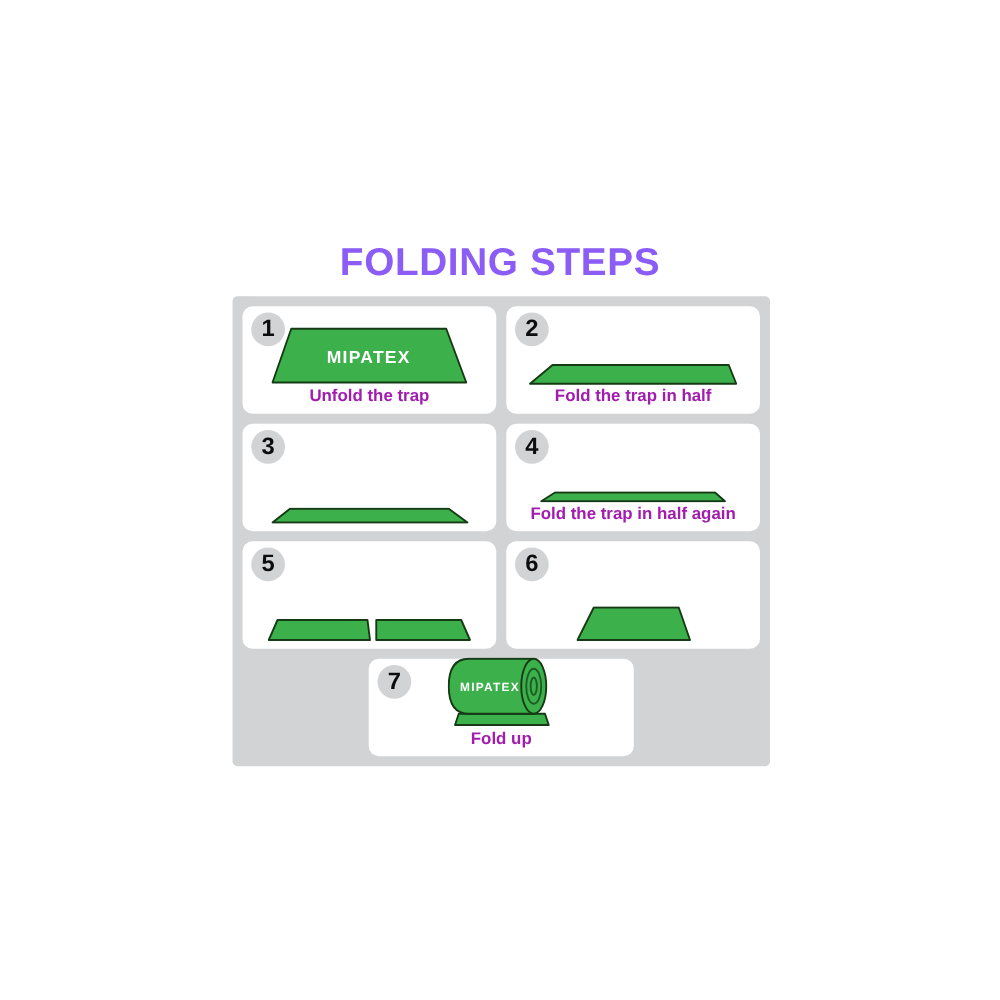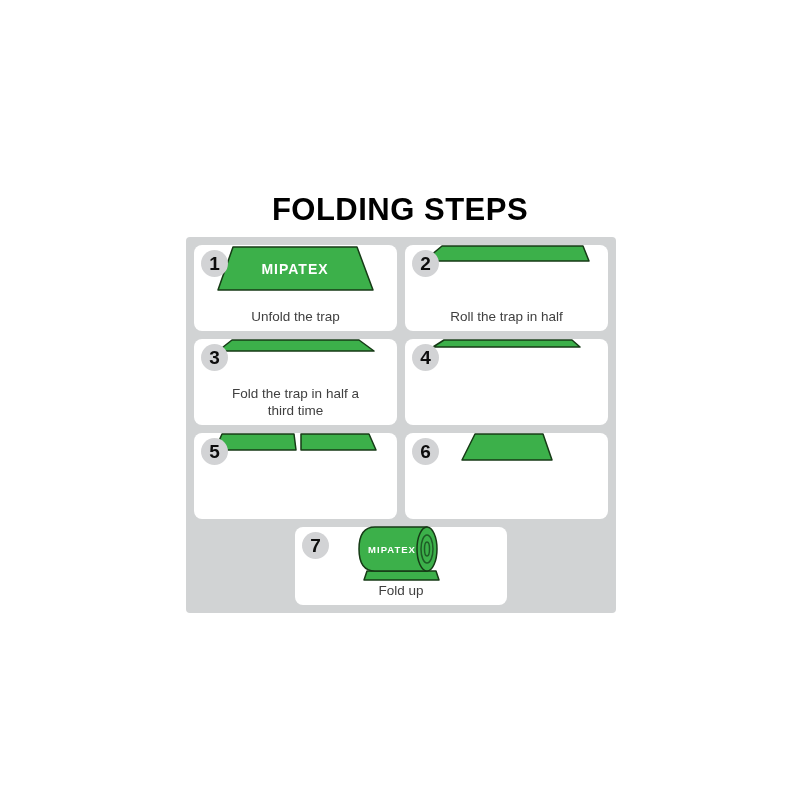--- a/index.html
+++ b/index.html
@@ -4,21 +4,21 @@
 <style>
   html, body { margin: 0; padding: 0; background: #ffffff; }
   body {
     width: 800px; height: 800px; position: relative;
     font-family: "Liberation Sans", sans-serif;
     -webkit-font-smoothing: antialiased;
   }
   .page-title {
     position: absolute; left: 0; top: 192px; width: 800px;
     text-align: center; font-size: 31px; font-weight: bold;
-    letter-spacing: 0.5px; color: #000000;
+    letter-spacing: 0.5px; color: #8b5cf6;
   }
   .panel {
     position: absolute; left: 186px; top: 237px;
     width: 430px; height: 376px;
     background: #d1d3d4; border-radius: 4px;
     box-sizing: border-box; padding: 8px;
     display: flex; flex-direction: column; gap: 8px;
   }
   .row { display: flex; gap: 8px; }
   .card {
@@ -29,23 +29,23 @@
   }
   .row-last { justify-content: center; }
   .card.wide { width: 212px; height: 78px; }
   .badge {
     position: absolute; left: 7px; top: 5px;
     width: 27px; height: 27px; border-radius: 50%;
     background: #d2d3d5; color: #0d0d0d;
     font-size: 19px; font-weight: bold;
     display: flex; align-items: center; justify-content: center;
   }
-  .figure { flex: 1 1 auto; display: flex; align-items: flex-start; justify-content: center; width: 100%; }
+  .figure { flex: 1 1 auto; display: flex; align-items: flex-end; justify-content: center; width: 100%; }
   .caption {
-    font-size: 13.5px; font-weight: normal; color: #404040;
+    font-size: 13.5px; font-weight: bold; color: #a21caf;
     text-align: center; line-height: 17px; white-space: pre-line;
   }
   .shape { stroke: #163a16; stroke-width: 1.5; stroke-linejoin: round; }
   .ring  { fill: none; stroke: #1e5c26; stroke-width: 1.5; }
   .brand-text {
     fill: #ffffff; font-family: "Liberation Sans", sans-serif;
     font-weight: bold; letter-spacing: 1px; text-anchor: middle;
   }
 </style>
 </head>
@@ -66,42 +66,41 @@
       </div>
       <div class="caption">Unfold the trap</div>
     </div>
     <div class="card">
       <div class="badge">2</div>
       <div class="figure">
         <svg width="167" height="17" viewBox="0 0 167 17">
           <polygon class="shape" points="19,1 160,1 166,16 1,16" fill="#3cb04a"></polygon>
         </svg>
       </div>
-      <div class="caption">Roll the trap in half</div>
+      <div class="caption">Fold the trap in half</div>
     </div>
   </div>
 
   <div class="row">
     <div class="card">
       <div class="badge">3</div>
       <div class="figure">
         <svg width="158" height="13" viewBox="0 0 158 13">
           <polygon class="shape" points="15,1 142,1 157,12 1,12" fill="#3cb04a"></polygon>
         </svg>
       </div>
-      <div class="caption">Fold the trap in half a
-third time</div>
     </div>
     <div class="card">
       <div class="badge">4</div>
       <div class="figure">
         <svg width="149" height="9" viewBox="0 0 149 9">
           <polygon class="shape" points="12,1 140,1 148,8 1,8" fill="#3cb04a"></polygon>
         </svg>
       </div>
+      <div class="caption">Fold the trap in half again</div>
     </div>
   </div>
 
   <div class="row">
     <div class="card">
       <div class="badge">5</div>
       <div class="figure">
         <svg width="163" height="18" viewBox="0 0 163 18">
           <polygon class="shape" points="8,1 80,1 82,17 1,17" fill="#3cb04a"></polygon>
           <polygon class="shape" points="87,1 155,1 162,17 87,17" fill="#3cb04a"></polygon>

